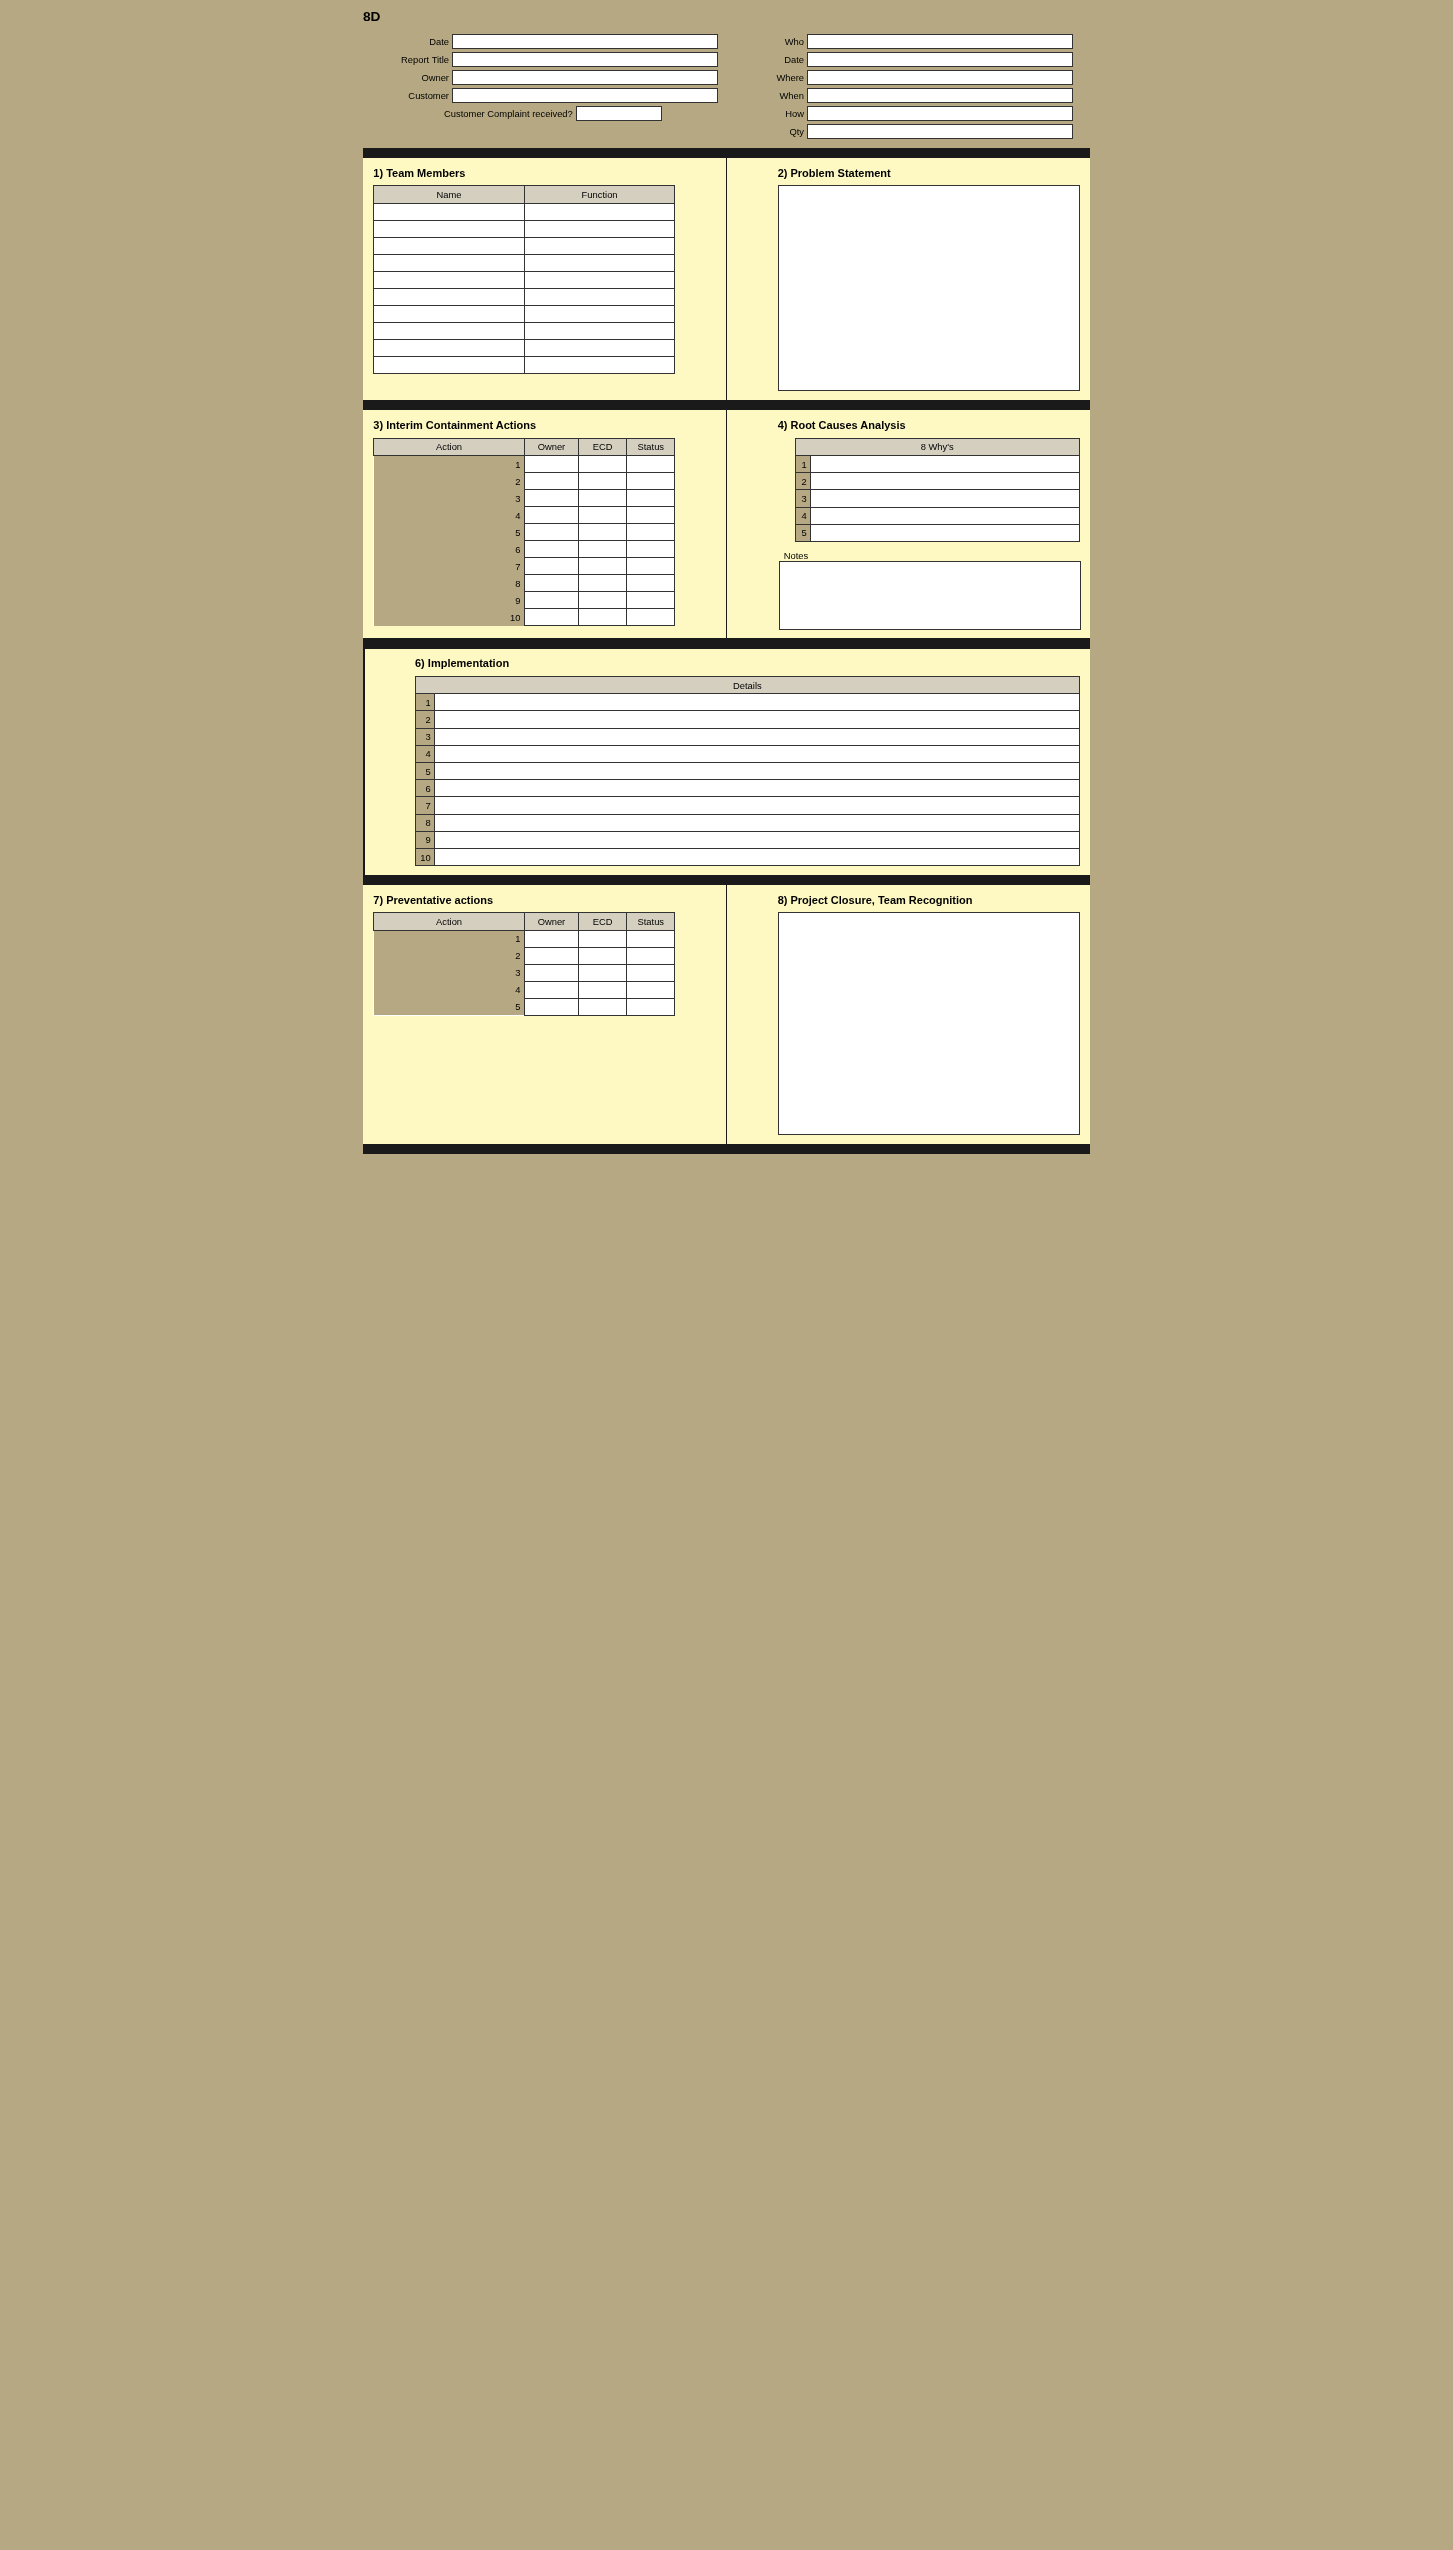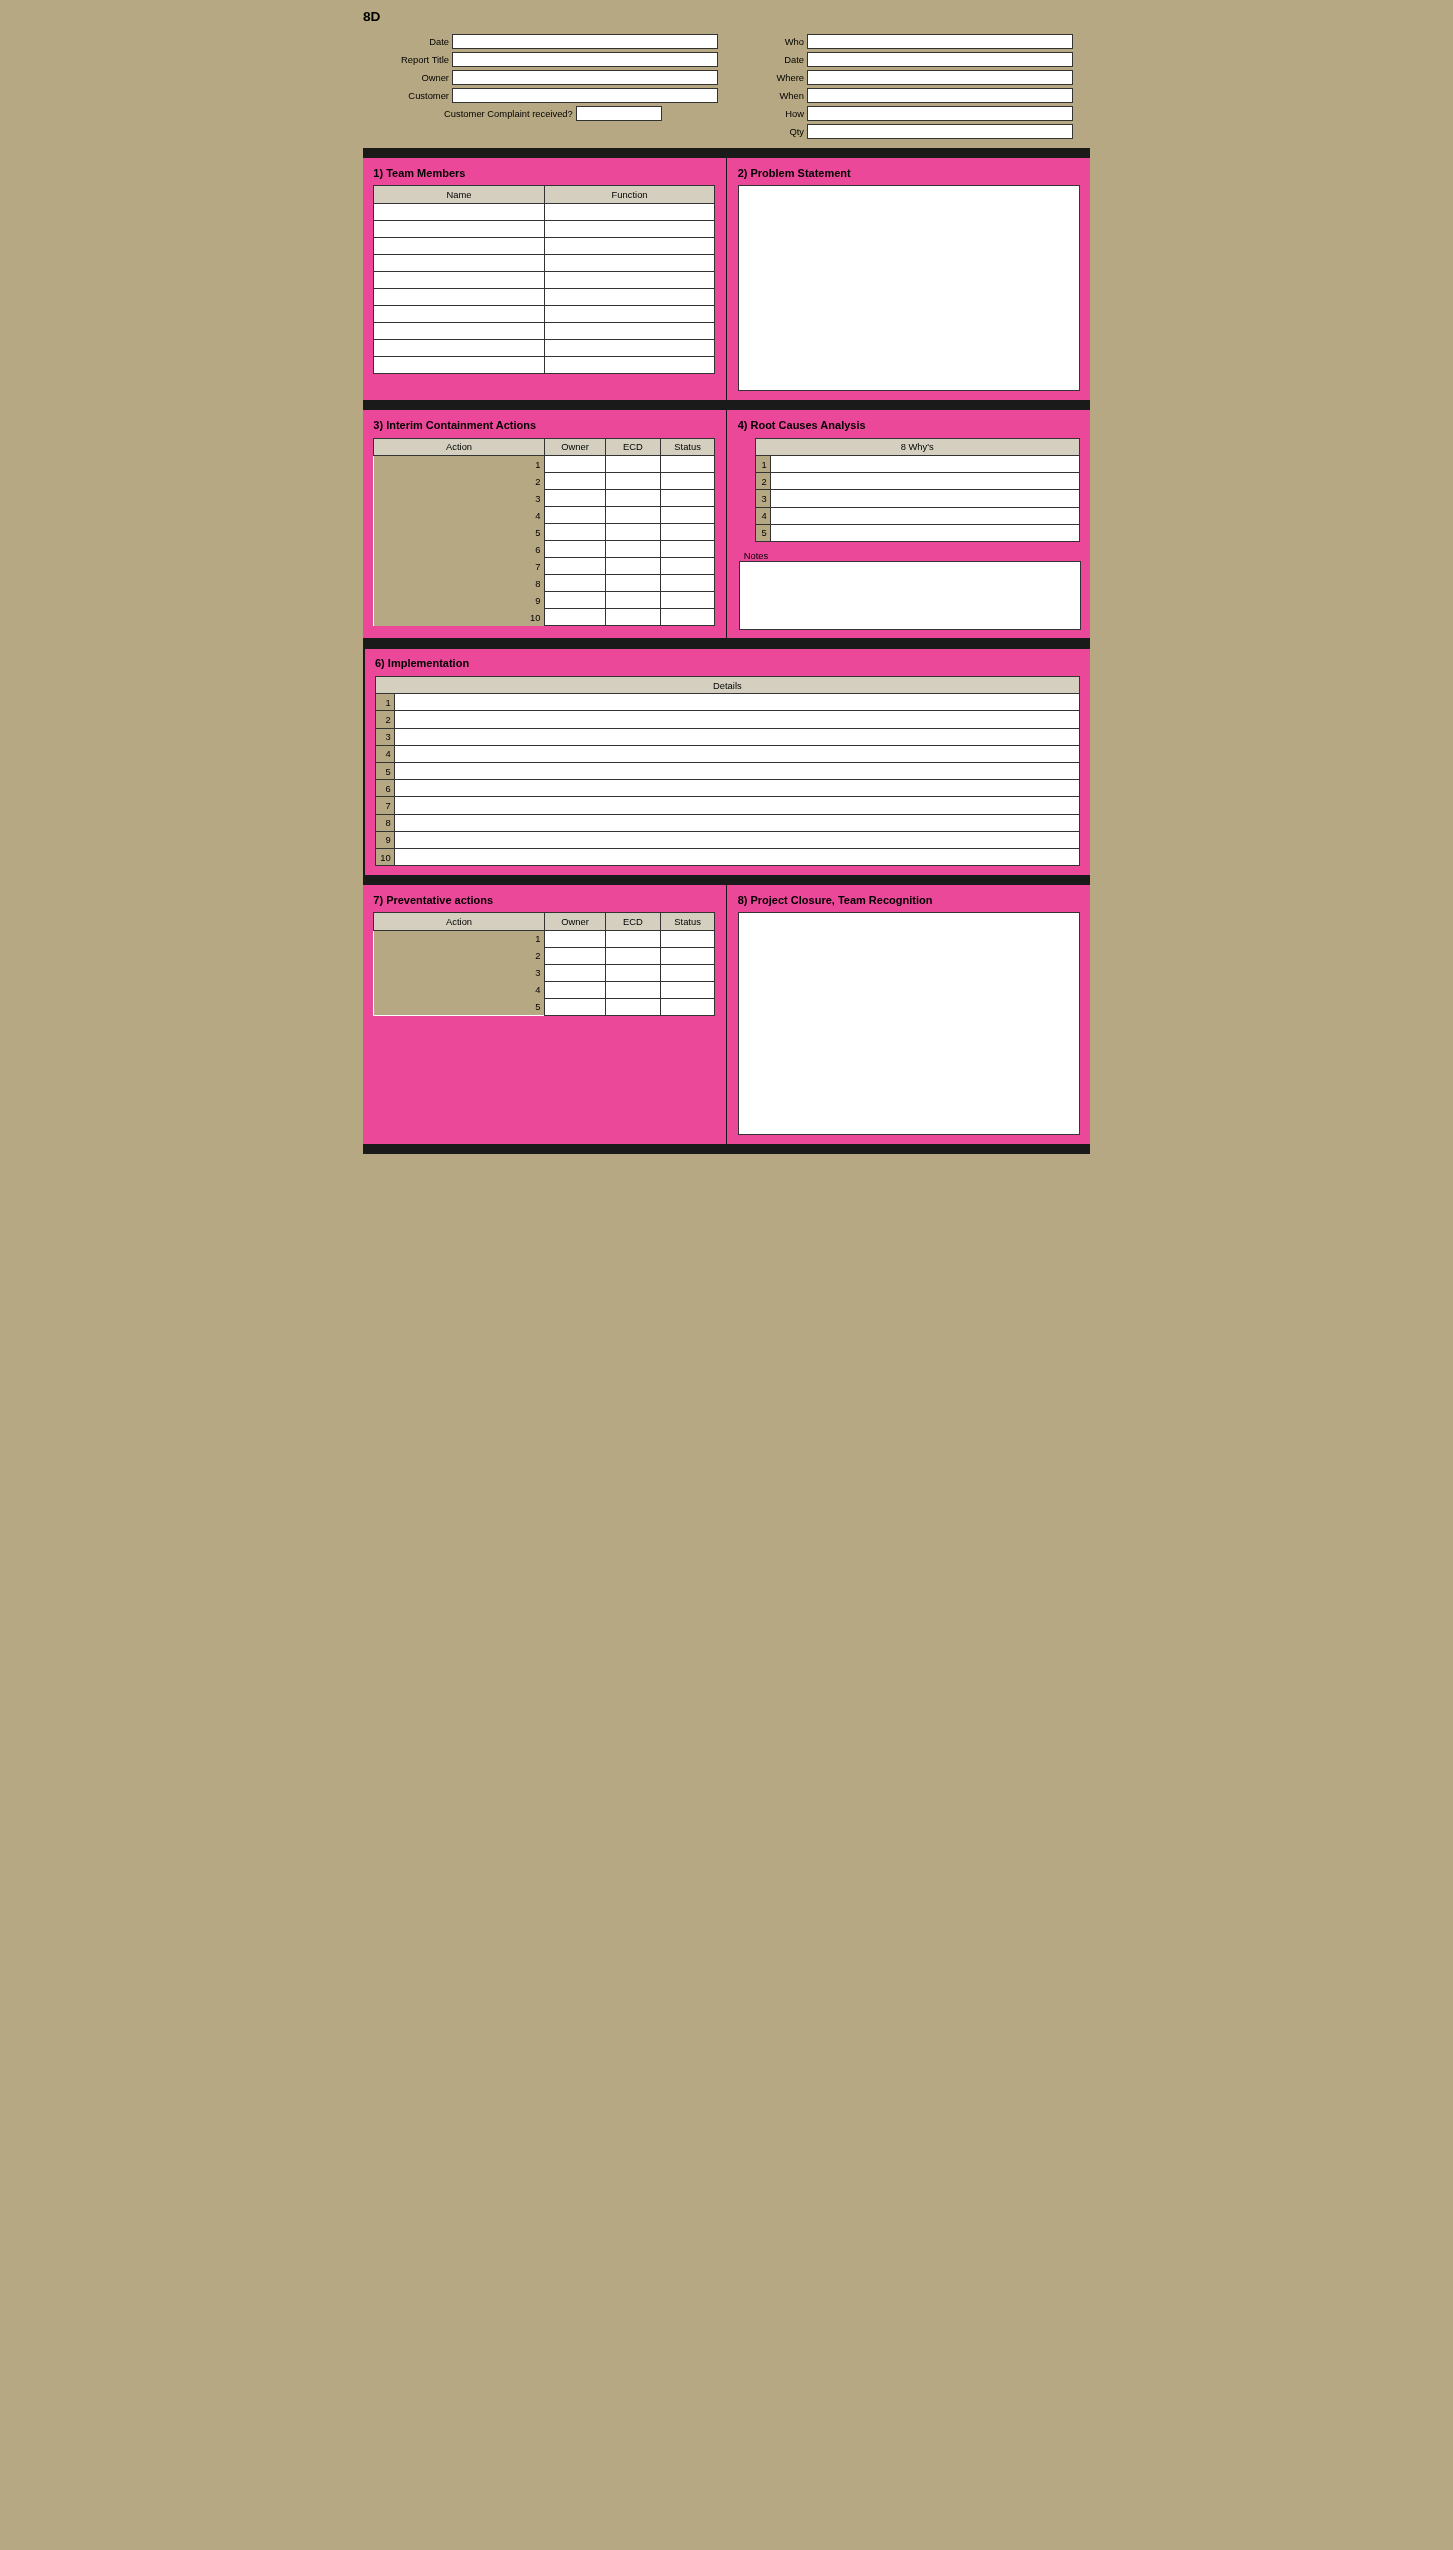--- a/index.html
+++ b/index.html
@@ -59,21 +59,22 @@
     
     .section-divider {
       height: 10.3px;
       background: #1a1a1a;
       margin: 0;
     }
 
     
     .main-grid {
       display: flex;
-      background: #ec4899;
+      background: #fef9c3;
+      gap: 40px;
     }
     .grid-left, .grid-right {
       flex: 1;
       padding: 8.6px 10.3px;
     }
     .grid-divider {
       width: 1.7px;
       background: #1a1a1a;
     }
 

